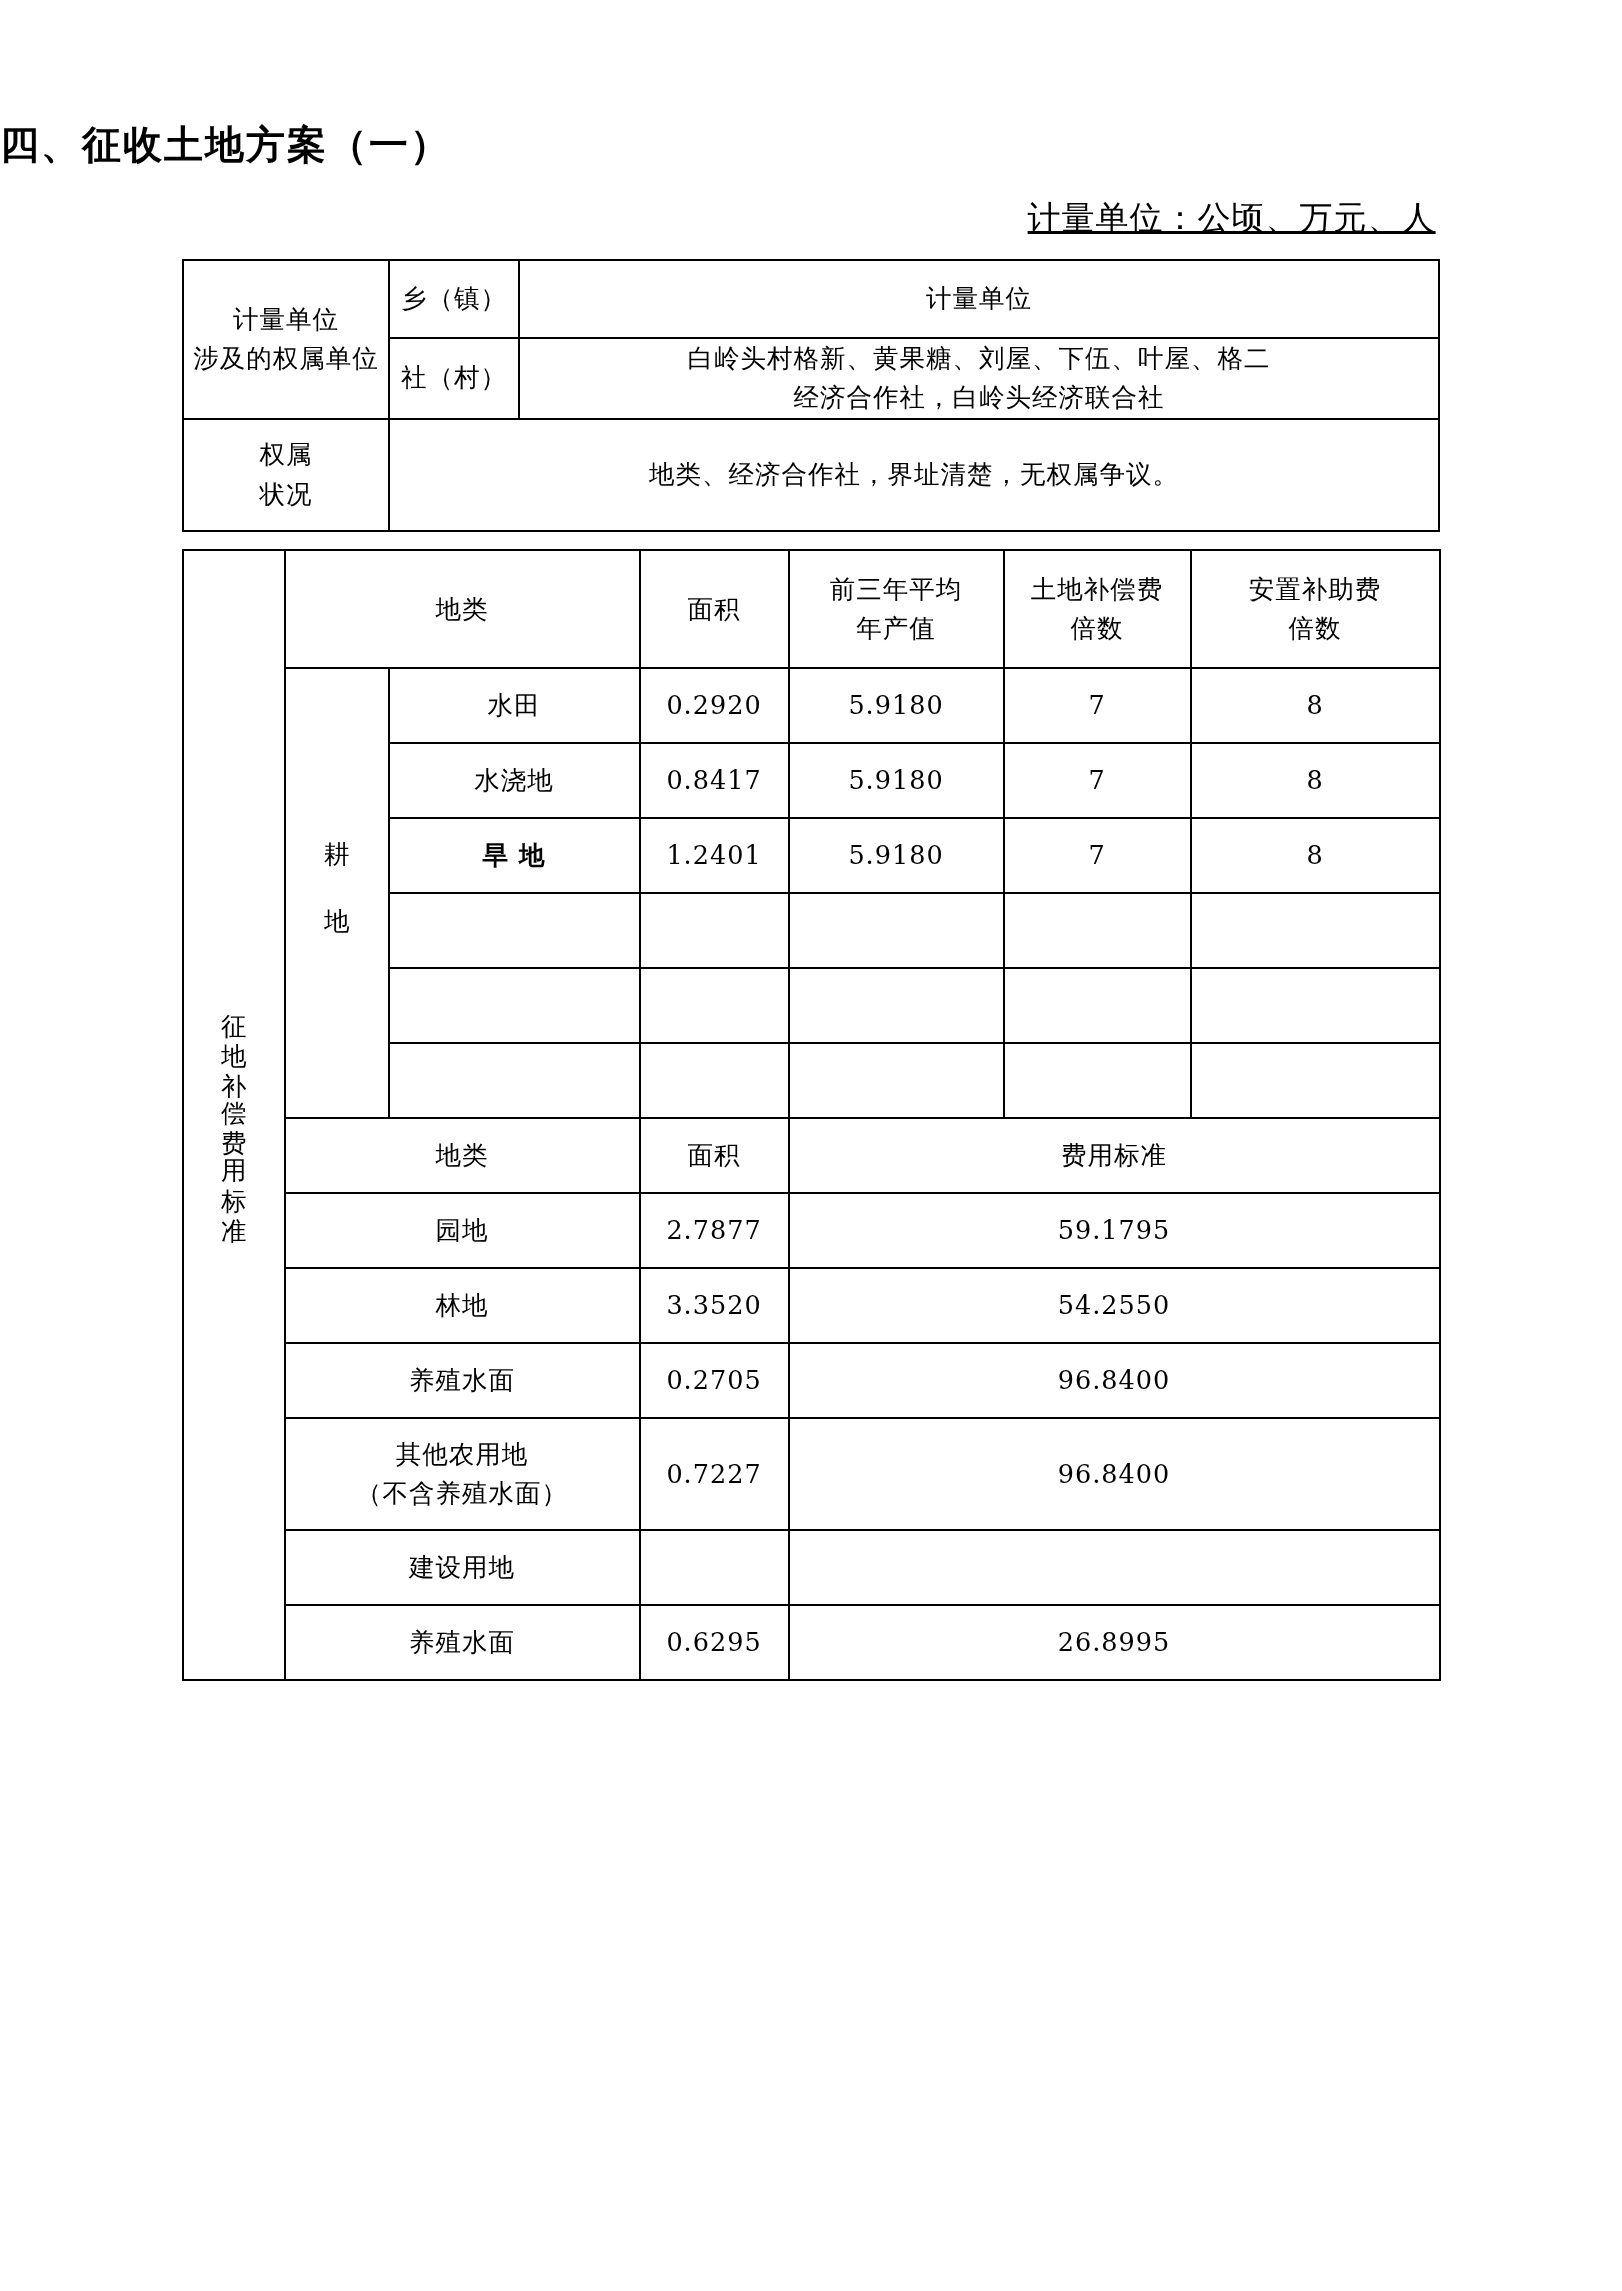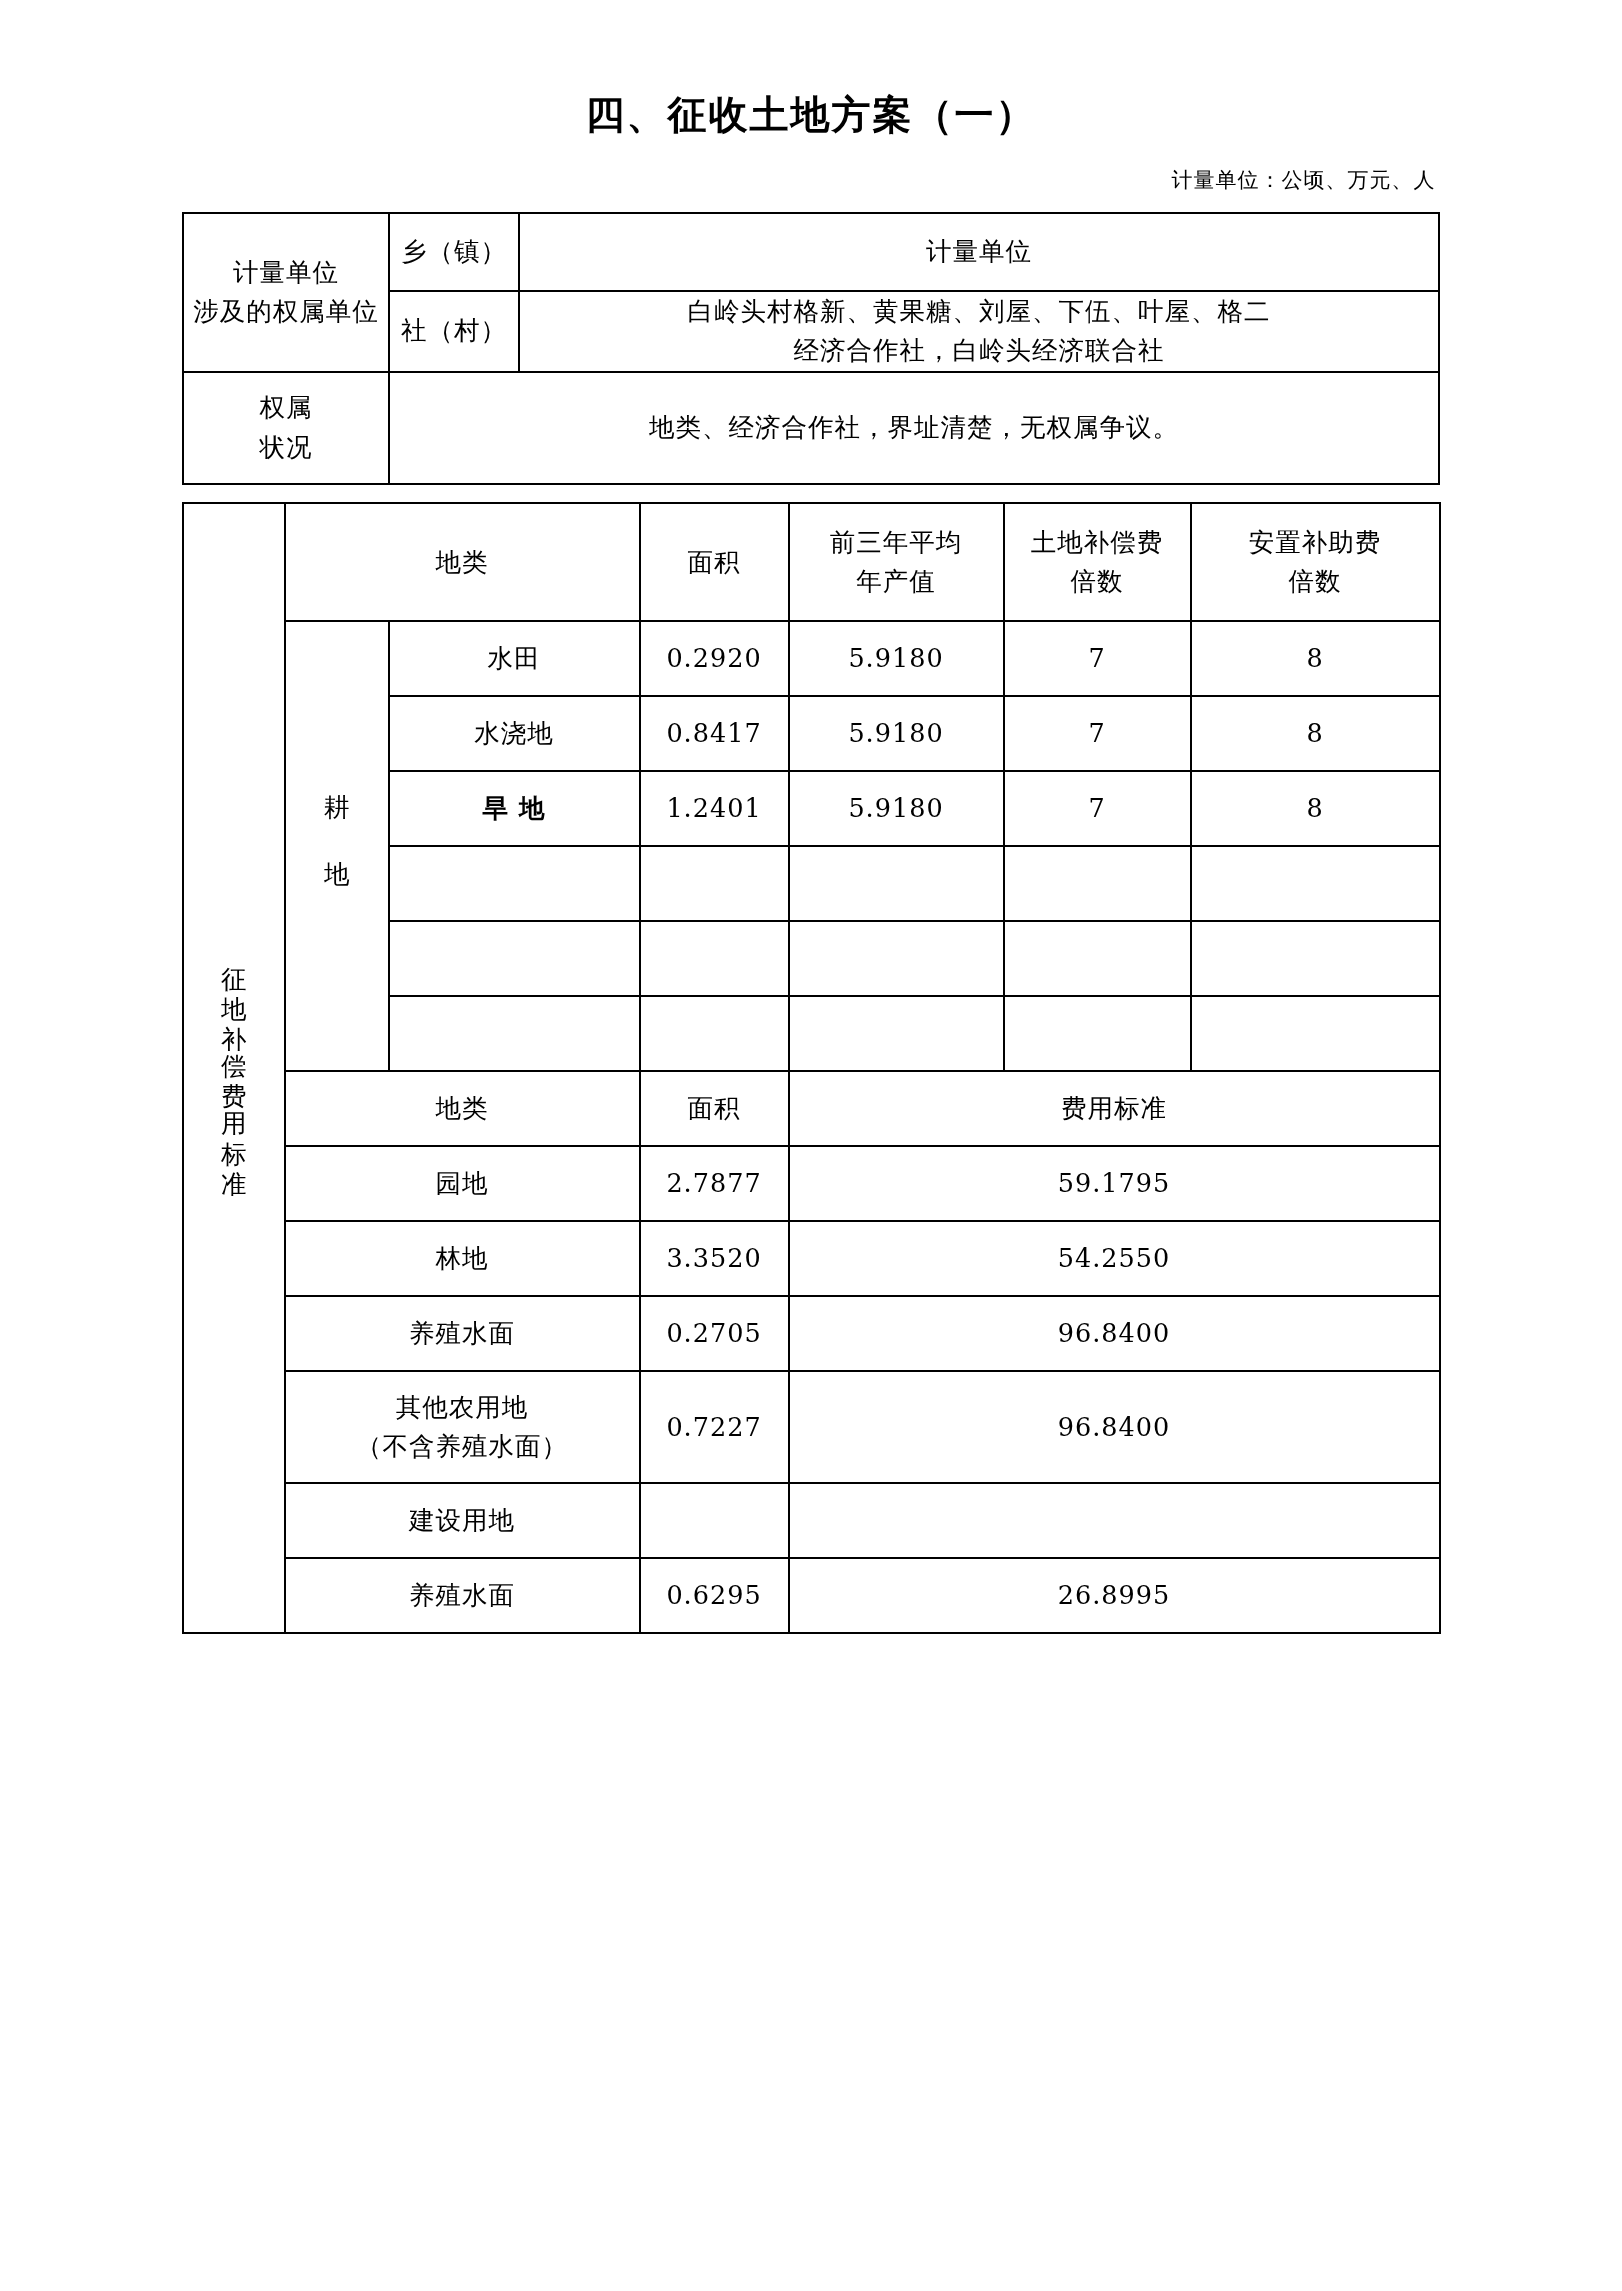--- a/index.html
+++ b/index.html
@@ -19,42 +19,42 @@
   .page {
     width: 1622px;
     height: 2292px;
     box-sizing: border-box;
     padding: 0;
     position: relative;
   }
 
   
   .doc-title {
-    text-align: center;
     font-size: 39px;
     font-weight: bold;
     letter-spacing: 2px;
     margin: 0;
-    padding-top: 90px;
+    padding-top: 120px;
     line-height: 1.25;
     font-family: "DejaVu Serif", "Liberation Serif", serif;
   }
 
   
   .unit-line-wrap {
     width: 1257px;
     margin: 27.4px auto 0 auto;
     text-align: right;
     padding-right: 3.9px;
     box-sizing: border-box;
   }
   .unit-line {
-    font-size: 21px;
+    font-size: 33px;
     letter-spacing: 1px;
     display: inline-block;
+    text-decoration: underline;
   }
 
   
   .tbl {
     border-collapse: collapse;
     table-layout: fixed;
     margin: 17.6px auto 0 auto;
     width: 1257px;
   }
   .tbl td {

